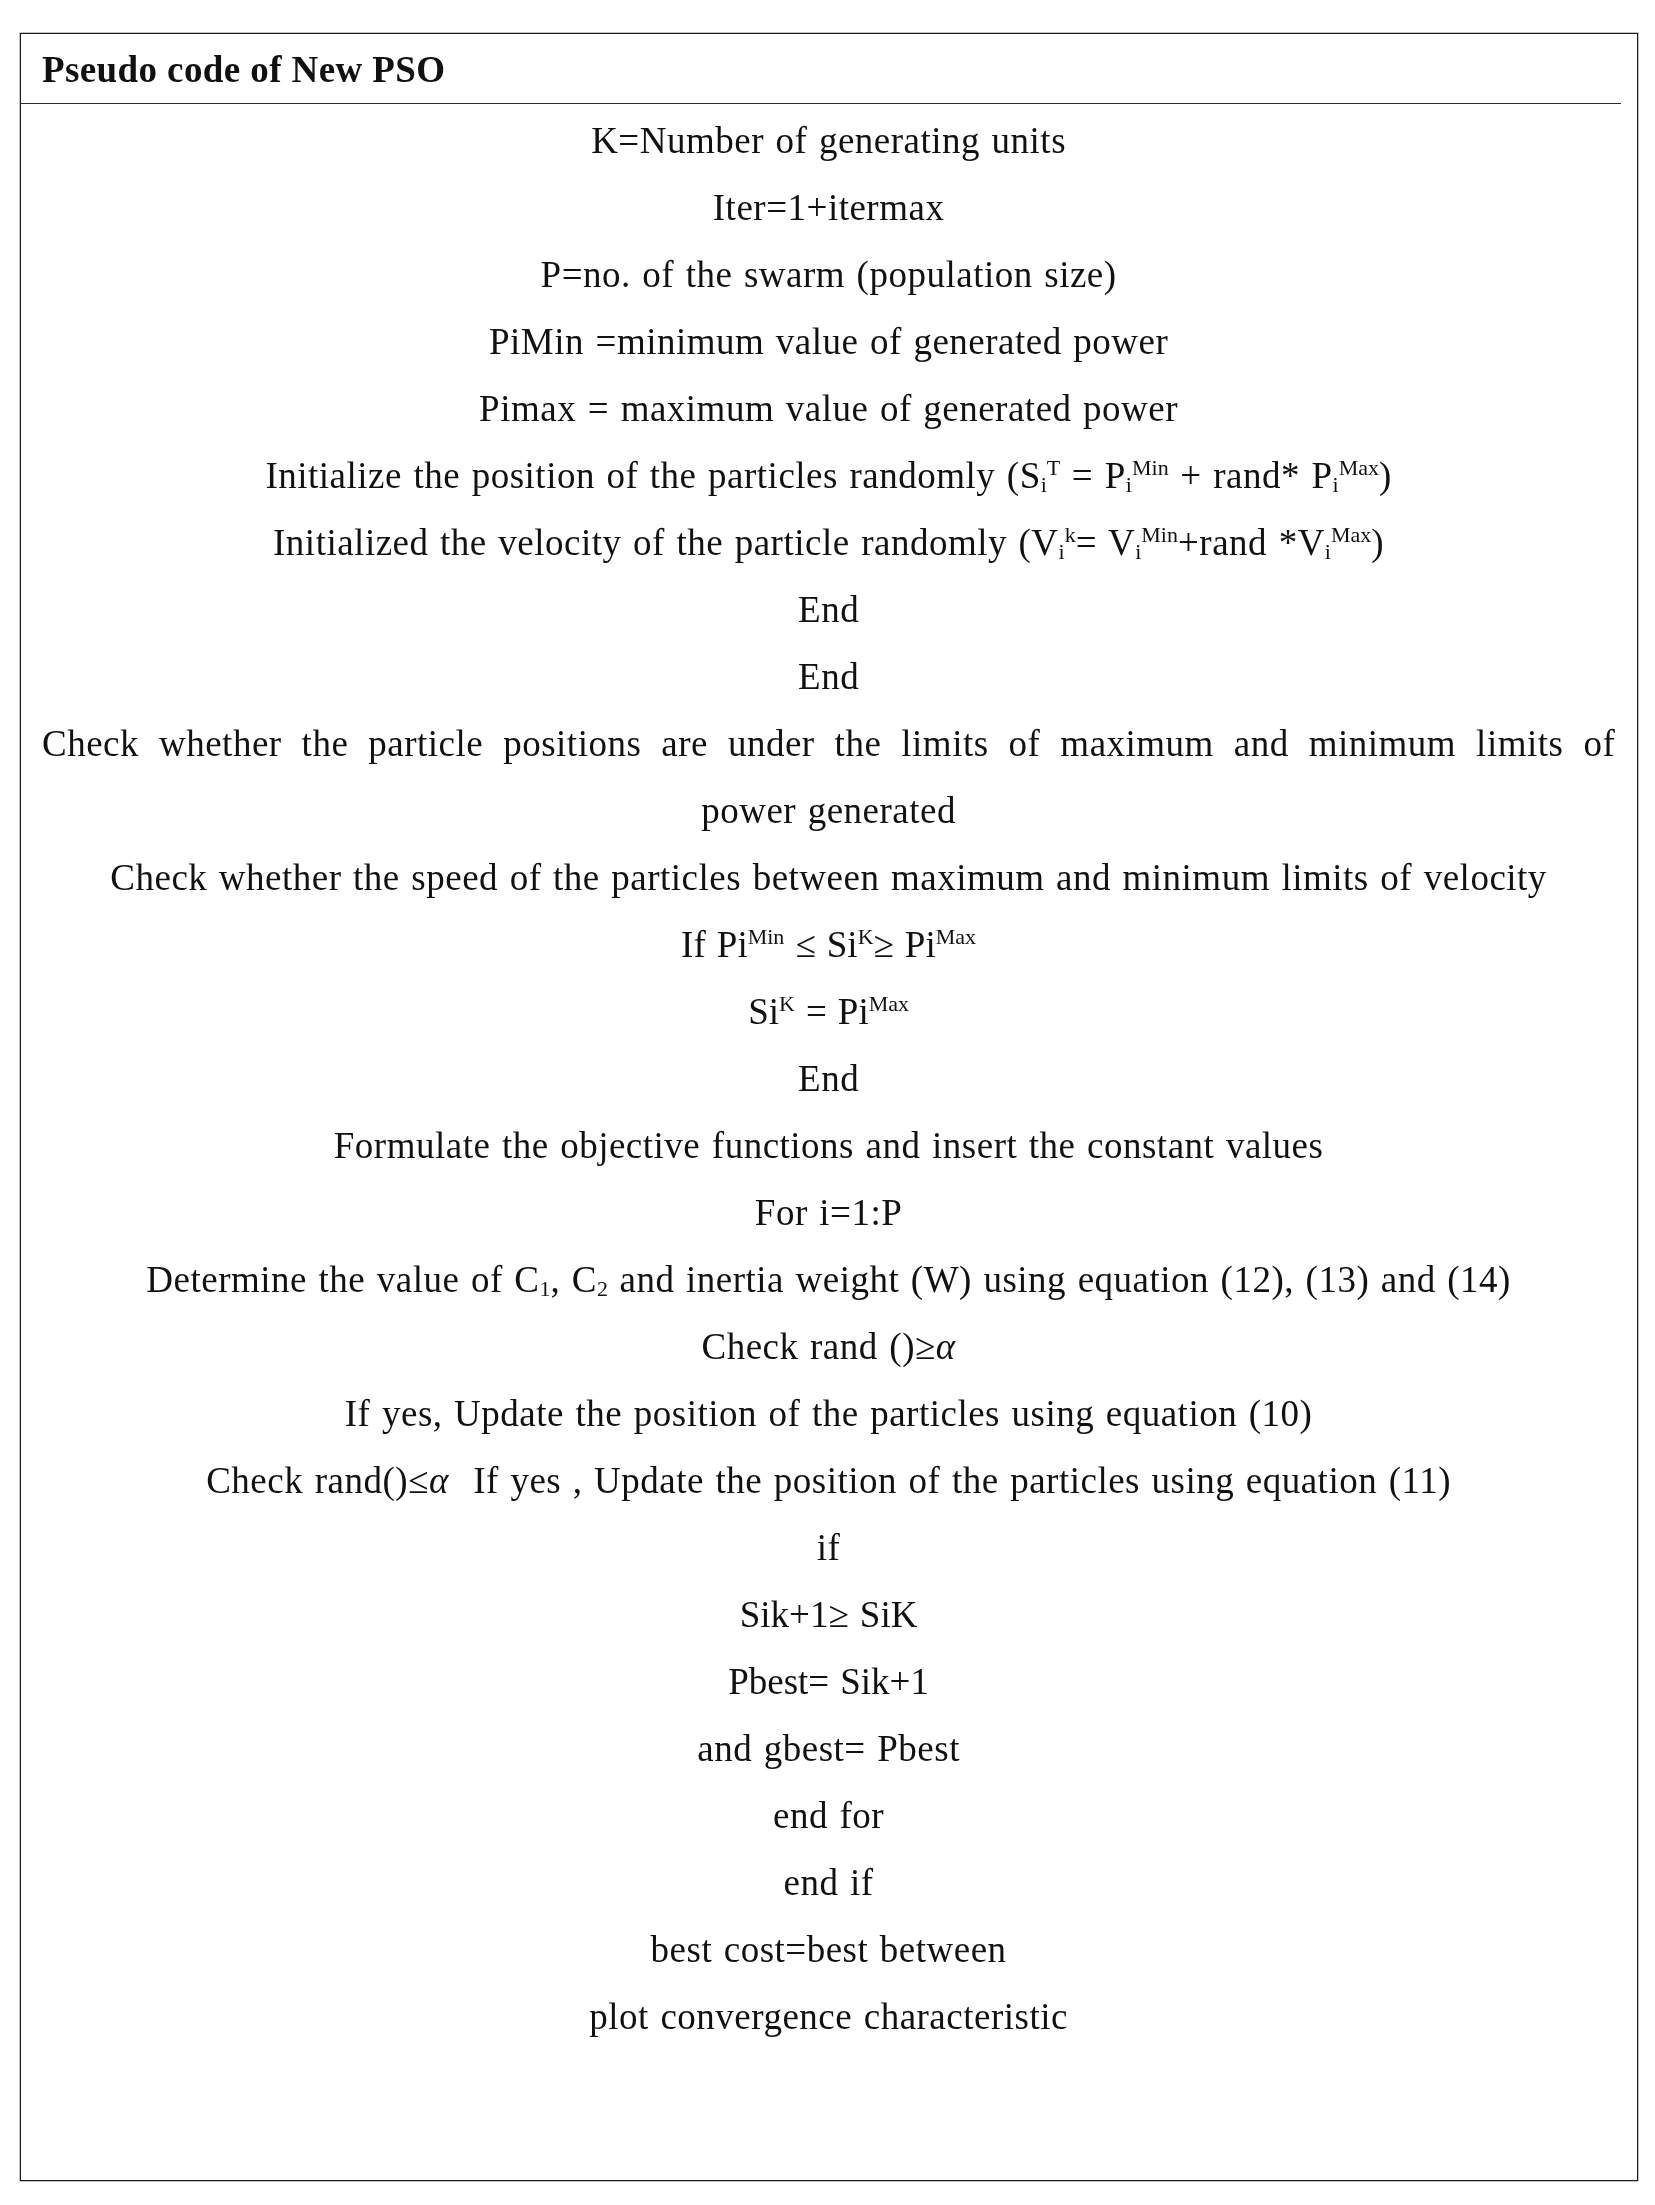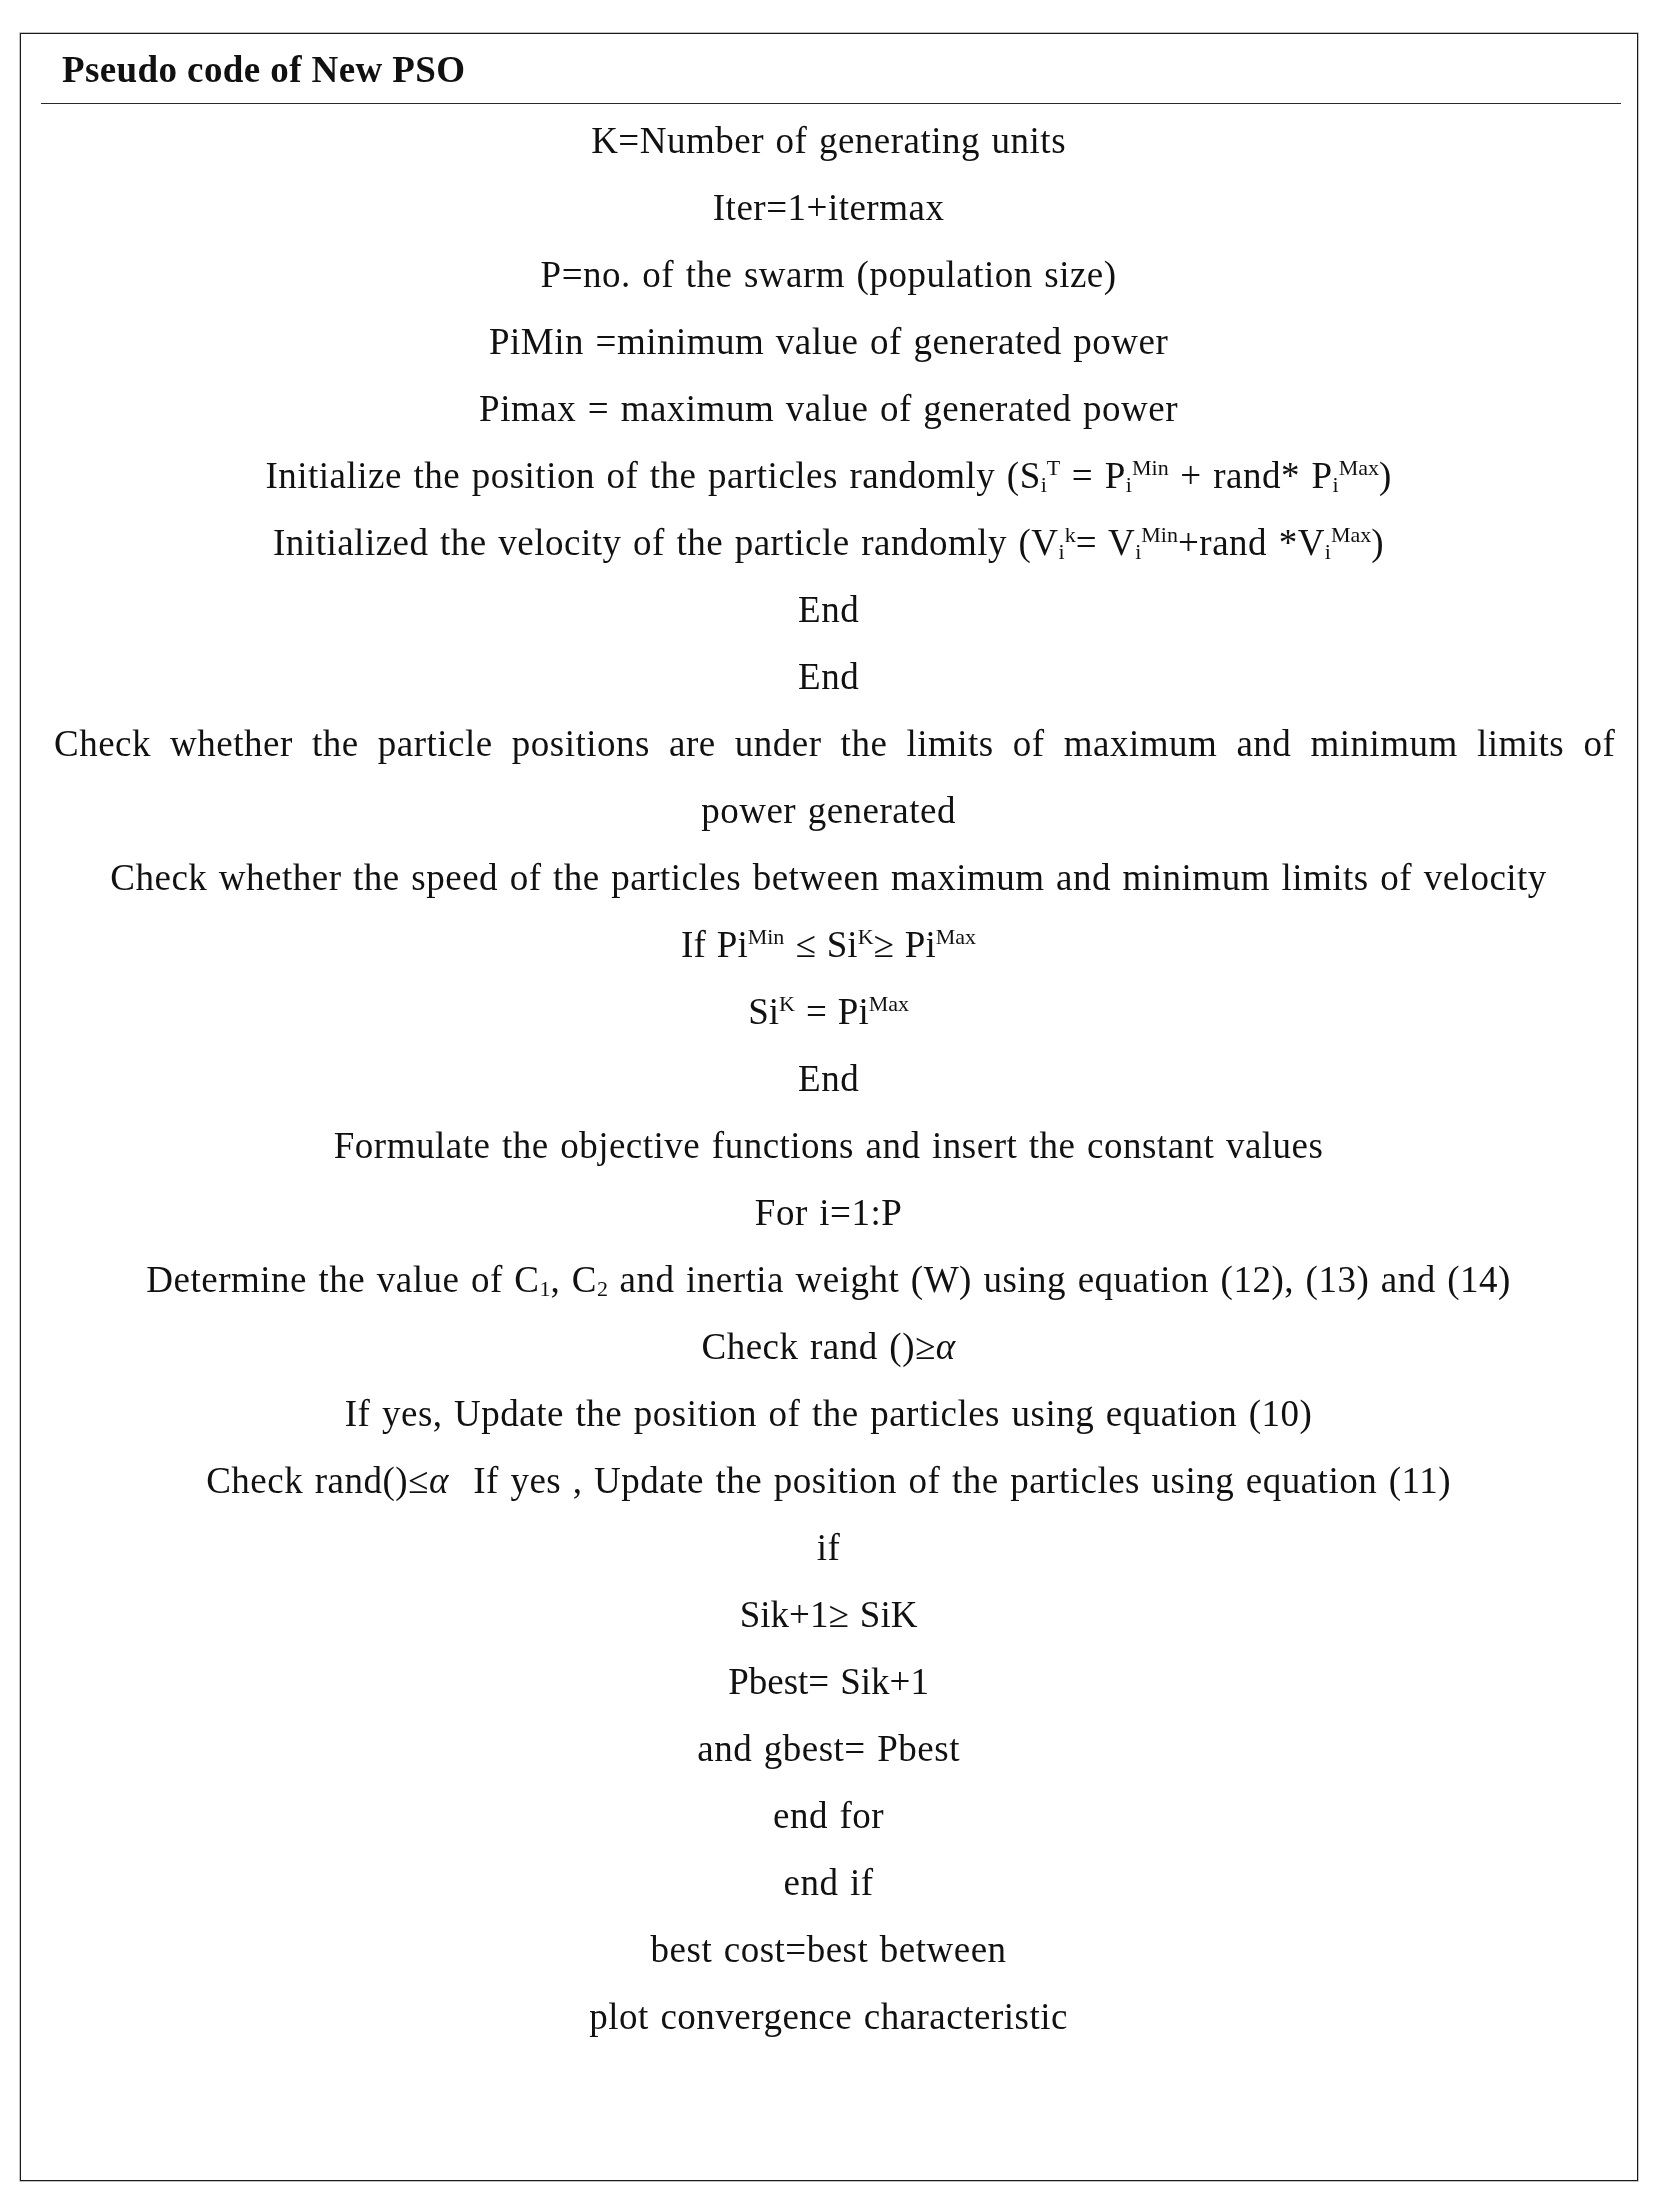--- a/index.html
+++ b/index.html
@@ -26,21 +26,20 @@
     box-shadow: 0 0 0 0.6px #9a9a9a;
   }
   .table-header {
     position: absolute;
     left: 0;
     right: 16px;
     top: 0;
     height: 69px;
     border-bottom: 1.8px solid #2a2a2a;
     box-sizing: content-box;
-    margin-left: 20px;
   }
   .table-title {
     position: absolute;
     left: 21.4px;
     top: 2.4px;
     font-size: 37px;
     line-height: 67px;
     font-weight: bold;
     letter-spacing: 0.4px;
     white-space: nowrap;
@@ -58,21 +57,20 @@
     white-space: nowrap;
     letter-spacing: 0.5px;
     word-spacing: 1.8px;
     text-align: center;
   }
   .code-line.justify {
     white-space: normal;
     text-align: justify;
     text-align-last: justify;
     letter-spacing: 0.5px;
-    margin-left: 12px;
   }
   .code-line.alt-font {
     font-family: "Liberation Serif", serif;
     letter-spacing: 0px;
   }
   .code-line sup, .code-line sub {
     font-size: 22px;
     line-height: 0;
     letter-spacing: 0;
   }

